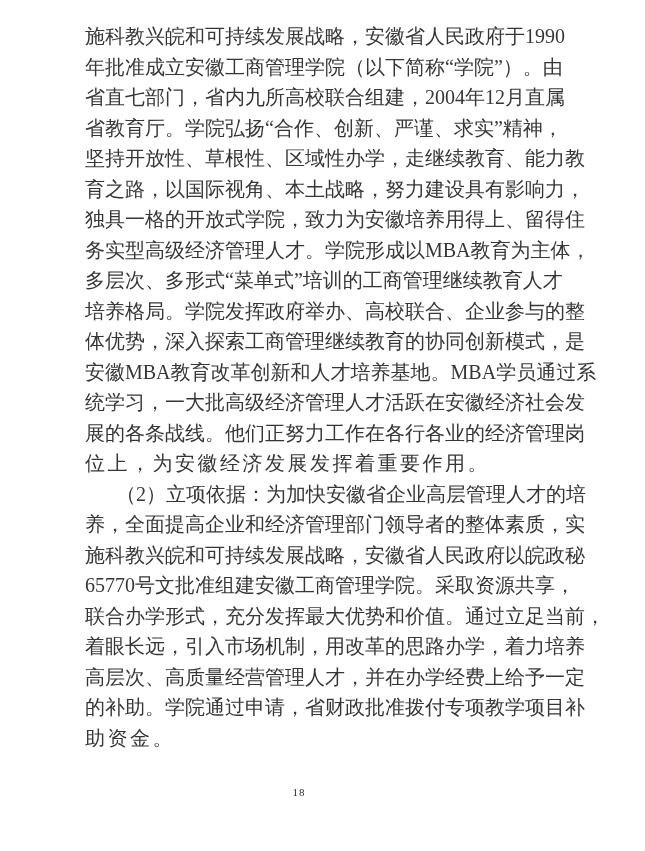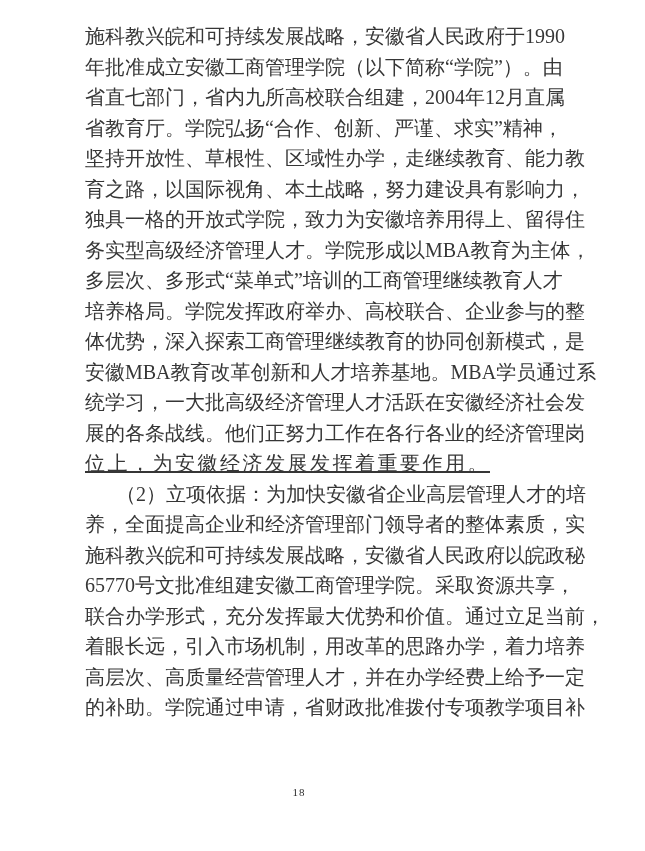--- a/index.html
+++ b/index.html
@@ -30,21 +30,20 @@
     height: 30.5px;
     line-height: 30.5px;
     font-size: 20px;
     white-space: pre;
   }
   .line span { display: inline-block; }
   .line.end {
     display: block;
     letter-spacing: 2.5px;
     white-space: nowrap;
-    text-decoration: underline;
   }
   .line.indent {
     padding-left: 31px;
   }
   .footer {
     position: absolute;
     left: 0;
     top: 782px;
     width: 598px;
     text-align: center;
@@ -76,17 +75,18 @@
       <div class="line"><span>展</span><span>的</span><span>各</span><span>条</span><span>战</span><span>线</span><span>。</span><span>他</span><span>们</span><span>正</span><span>努</span><span>力</span><span>工</span><span>作</span><span>在</span><span>各</span><span>行</span><span>各</span><span>业</span><span>的</span><span>经</span><span>济</span><span>管</span><span>理</span><span>岗</span></div>
       <div class="line end">位上，为安徽经济发展发挥着重要作用。</div>
       <div class="line indent"><span>（</span><span>2</span><span>）</span><span>立</span><span>项</span><span>依</span><span>据</span><span>：</span><span>为</span><span>加</span><span>快</span><span>安</span><span>徽</span><span>省</span><span>企</span><span>业</span><span>高</span><span>层</span><span>管</span><span>理</span><span>人</span><span>才</span><span>的</span><span>培</span></div>
       <div class="line"><span>养</span><span>，</span><span>全</span><span>面</span><span>提</span><span>高</span><span>企</span><span>业</span><span>和</span><span>经</span><span>济</span><span>管</span><span>理</span><span>部</span><span>门</span><span>领</span><span>导</span><span>者</span><span>的</span><span>整</span><span>体</span><span>素</span><span>质</span><span>，</span><span>实</span></div>
       <div class="line"><span>施</span><span>科</span><span>教</span><span>兴</span><span>皖</span><span>和</span><span>可</span><span>持</span><span>续</span><span>发</span><span>展</span><span>战</span><span>略</span><span>，</span><span>安</span><span>徽</span><span>省</span><span>人</span><span>民</span><span>政</span><span>府</span><span>以</span><span>皖</span><span>政</span><span>秘</span></div>
       <div class="line"><span>65770</span><span>号</span><span>文</span><span>批</span><span>准</span><span>组</span><span>建</span><span>安</span><span>徽</span><span>工</span><span>商</span><span>管</span><span>理</span><span>学</span><span>院</span><span>。</span><span>采</span><span>取</span><span>资</span><span>源</span><span>共</span><span>享</span><span>，</span></div>
       <div class="line"><span>联</span><span>合</span><span>办</span><span>学</span><span>形</span><span>式</span><span>，</span><span>充</span><span>分</span><span>发</span><span>挥</span><span>最</span><span>大</span><span>优</span><span>势</span><span>和</span><span>价</span><span>值</span><span>。</span><span>通</span><span>过</span><span>立</span><span>足</span><span>当</span><span>前</span><span>，</span></div>
       <div class="line"><span>着</span><span>眼</span><span>长</span><span>远</span><span>，</span><span>引</span><span>入</span><span>市</span><span>场</span><span>机</span><span>制</span><span>，</span><span>用</span><span>改</span><span>革</span><span>的</span><span>思</span><span>路</span><span>办</span><span>学</span><span>，</span><span>着</span><span>力</span><span>培</span><span>养</span></div>
       <div class="line"><span>高</span><span>层</span><span>次</span><span>、</span><span>高</span><span>质</span><span>量</span><span>经</span><span>营</span><span>管</span><span>理</span><span>人</span><span>才</span><span>，</span><span>并</span><span>在</span><span>办</span><span>学</span><span>经</span><span>费</span><span>上</span><span>给</span><span>予</span><span>一</span><span>定</span></div>
       <div class="line"><span>的</span><span>补</span><span>助</span><span>。</span><span>学</span><span>院</span><span>通</span><span>过</span><span>申</span><span>请</span><span>，</span><span>省</span><span>财</span><span>政</span><span>批</span><span>准</span><span>拨</span><span>付</span><span>专</span><span>项</span><span>教</span><span>学</span><span>项</span><span>目</span><span>补</span></div>
+      <div class="line end">助资金。</div>
     </div>
   <div class="footer">
     <span class="page-number">18</span>
   </div>
 </div>
 
 </body></html>

